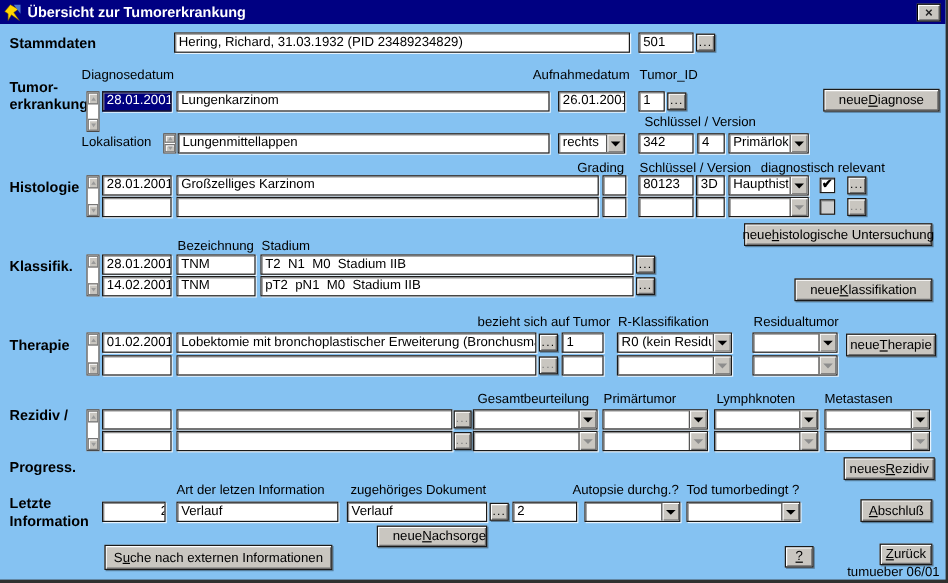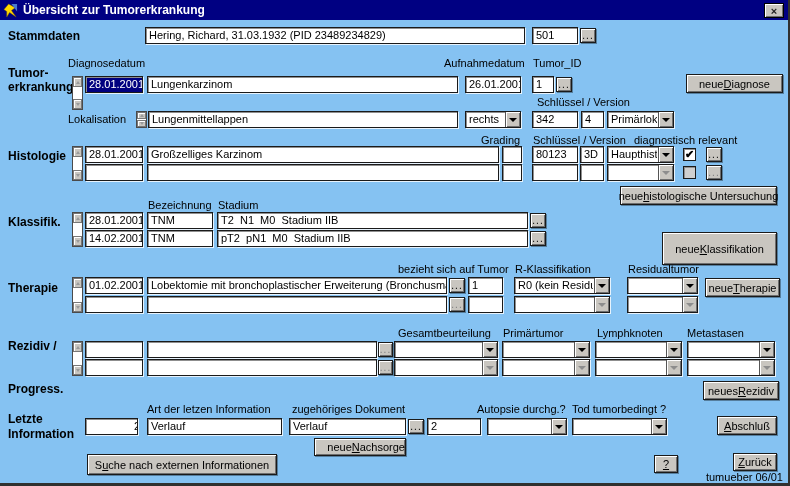--- a/index.html
+++ b/index.html
@@ -198,21 +198,21 @@
   <div class="tf" style="left:85px;top:212px;width:58px;">28.01.2001</div>
   <div class="tf" style="left:147px;top:212px;width:66px;">TNM</div>
   <div class="tf" style="left:217px;top:212px;width:311px;">T2  N1  M0  Stadium IIB</div>
   <div class="btn mini" style="left:530px;top:213px;width:16px;height:15px;">...</div>
 
   <div class="tf" style="left:85px;top:230px;width:58px;">14.02.2001</div>
   <div class="tf" style="left:147px;top:230px;width:66px;">TNM</div>
   <div class="tf" style="left:217px;top:230px;width:311px;">pT2  pN1  M0  Stadium IIB</div>
   <div class="btn mini" style="left:530px;top:231px;width:16px;height:15px;">...</div>
 
-  <div class="btn" style="left:662px;top:232px;width:115px;height:33px;">neue <u>K</u>lassifikation</div>
+  <div class="btn" style="left:662px;top:232px;width:115px;height:19px;">neue <u>K</u>lassifikation</div>
 
   <div class="sec" style="left:8px;top:281px;">Therapie</div>
   <div class="lbl" style="left:398px;top:263px;">bezieht sich auf Tumor</div>
   <div class="lbl" style="left:515px;top:263px;">R-Klassifikation</div>
   <div class="lbl" style="left:628px;top:263px;">Residualtumor</div>
 
   <div class="vspin" style="left:72px;top:277px;height:36px;">
     <div class="sp-btn">
         <span class="tri-up"></span>
       </div>

